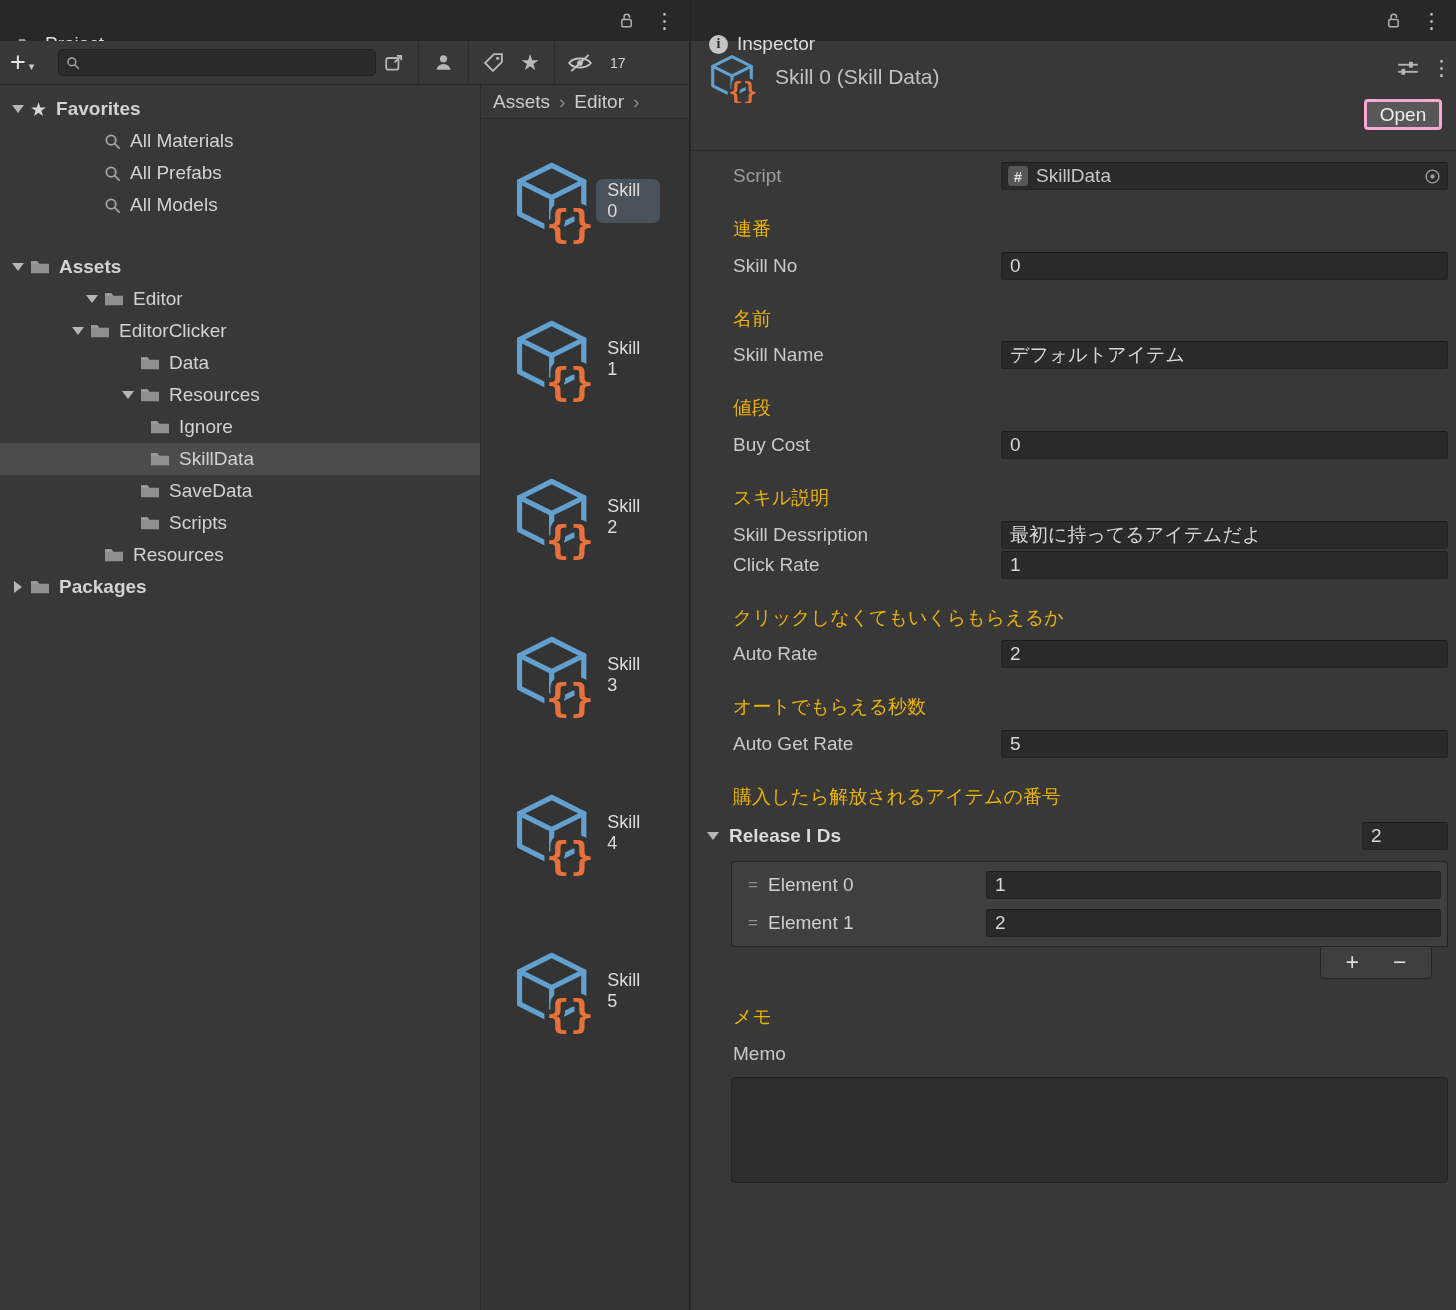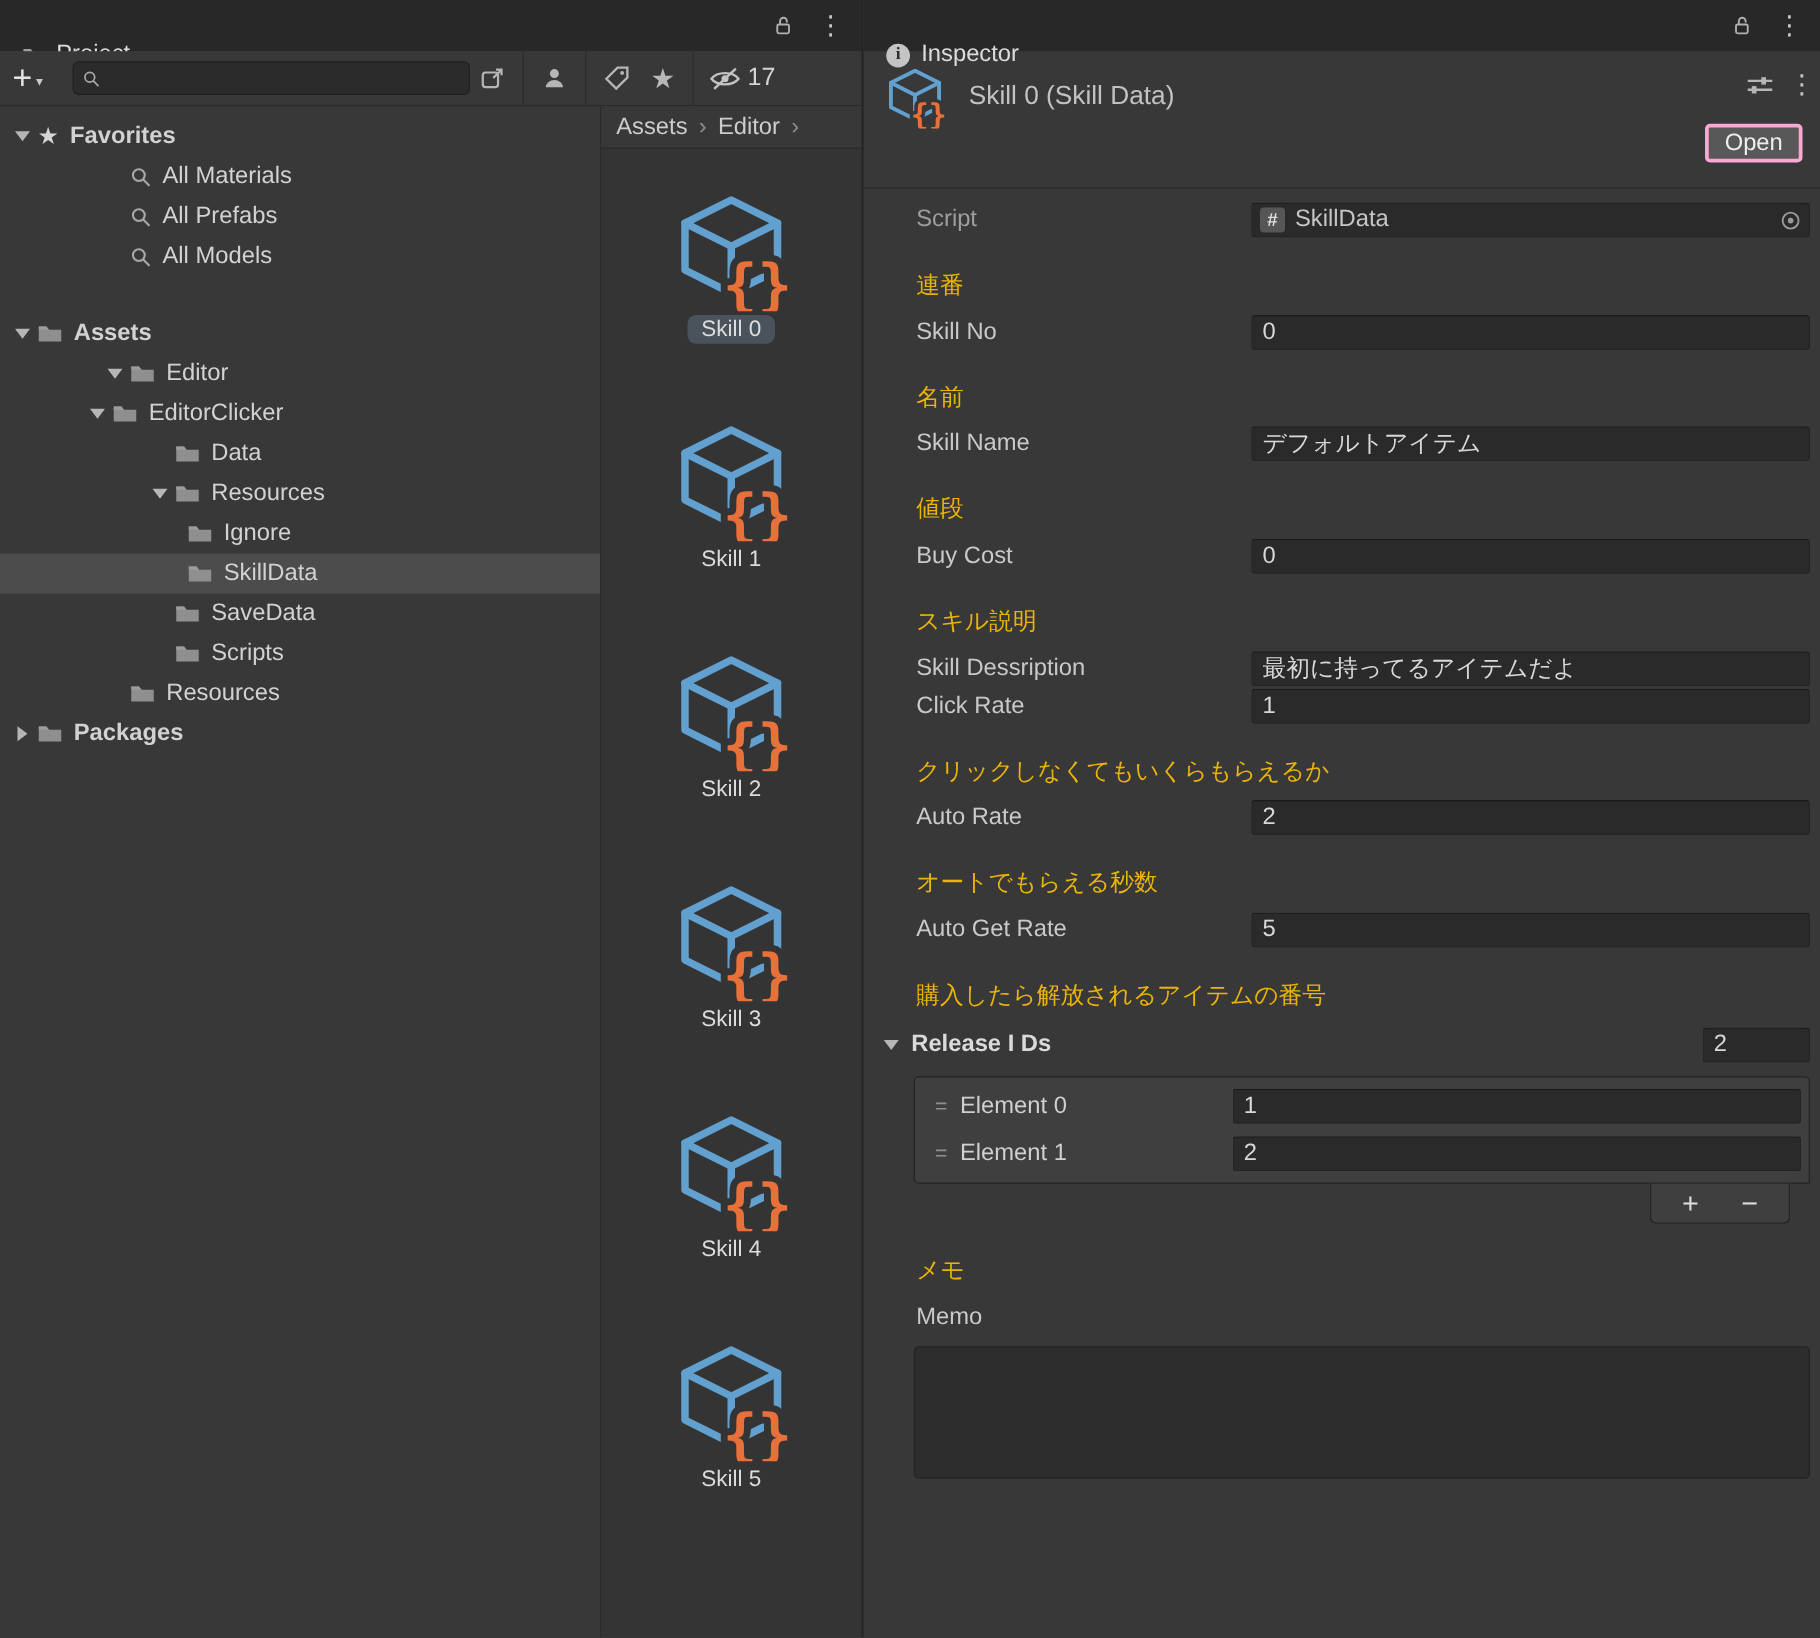--- a/index.html
+++ b/index.html
@@ -20,21 +20,21 @@
              border-bottom:1px solid #2a2a2a; background:#383838; flex-shrink:0; }
   .plus-btn { display:flex; align-items:center; color:#E4E4E4; font-size:27px; line-height:1; }
   .plus-caret { font-size:11px; color:#C8C8C8; margin-left:3px; margin-top:8px; }
   .searchbox { margin-left:24px; width:318px; height:27px; background:#2b2b2b;
                border:1px solid #212121; border-radius:5px; display:flex; align-items:center;
                padding:0 7px; gap:6px; }
   .searchbox input { flex:1; background:transparent; border:none; outline:none;
                      color:#D8D8D8; font-size:16px; font-family:inherit; min-width:0; }
   .tool-icon { display:flex; align-items:center; justify-content:center; padding:0 8px; }
   .tool-sep { width:1px; height:44px; background:#2c2c2c; margin:0 6px; }
-  .eye-count { display:flex; align-items:center; gap:5px; color:#D4D4D4; font-size:20px; padding:0 6px; }
+  .eye-count { display:flex; align-items:center; gap:17px; color:#D4D4D4; font-size:14px; padding:0 6px; }
 
   .panels { flex:1; display:flex; min-height:0; }
 
   
   .tree-panel { width:481px; flex-shrink:0; border-right:1px solid #2a2a2a; padding-top:8px;
                 font-size:19px; color:#D2D2D2; overflow:hidden; }
   .trow { height:32px; display:flex; align-items:center; }
   .trow.sel { background:#4C4C4C; }
   .gap-before { margin-top:30px; }
   .d0 { padding-left:6px; } .d1 { padding-left:36px;margin-left:44px; } .d2 { padding-left:66px; }
@@ -48,21 +48,21 @@
   .star-glyph { color:#D6D6D6; font-size:19px; }
   .bold { font-weight:bold; }
 
   
   .grid-panel { flex:1; display:flex; flex-direction:column; background:#343434; min-width:0; }
   .breadcrumb { height:34px; background:#383838; border-bottom:1px solid #2a2a2a; display:flex;
                 align-items:center; padding:0 12px; font-size:19px; color:#CCCCCC; flex-shrink:0; }
   .crumb-chev { color:#8E8E8E; font-size:19px; margin:0 9px; }
   .grid-items { flex:1; display:flex; flex-direction:column; align-items:center;
                 padding-top:34px; gap:62px; overflow:hidden; }
-  .gitem { display:flex; flex-direction:column; align-items:center; gap:3px; width:150px; }
+  .gitem { display:flex; flex-direction:row; align-items:center; gap:3px; width:150px; }
   .glabel { font-size:18px; color:#DCDCDC; padding:1px 11px; border-radius:7px; }
   .glabel.sel { background:#4A525B; }
 
   
   .inspector { flex:1; display:flex; flex-direction:column; background:#383838; min-width:0; }
   .info-badge { width:19px; height:19px; border-radius:50%; background:#C4C4C4; color:#2b2b2b;
                 font-weight:bold; font-size:14px; display:flex; align-items:center; justify-content:center;
                 font-family:"Liberation Serif", serif; }
   .insp-header { position:relative; height:110px; border-bottom:1px solid #2a2a2a; flex-shrink:0;
                  padding:12px 14px 0 16px; display:flex; align-items:flex-start; gap:18px; }

